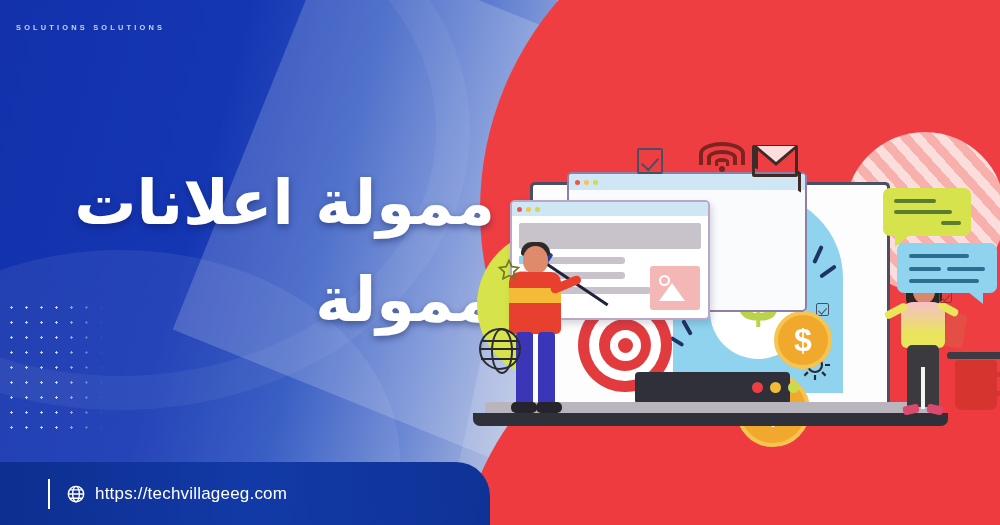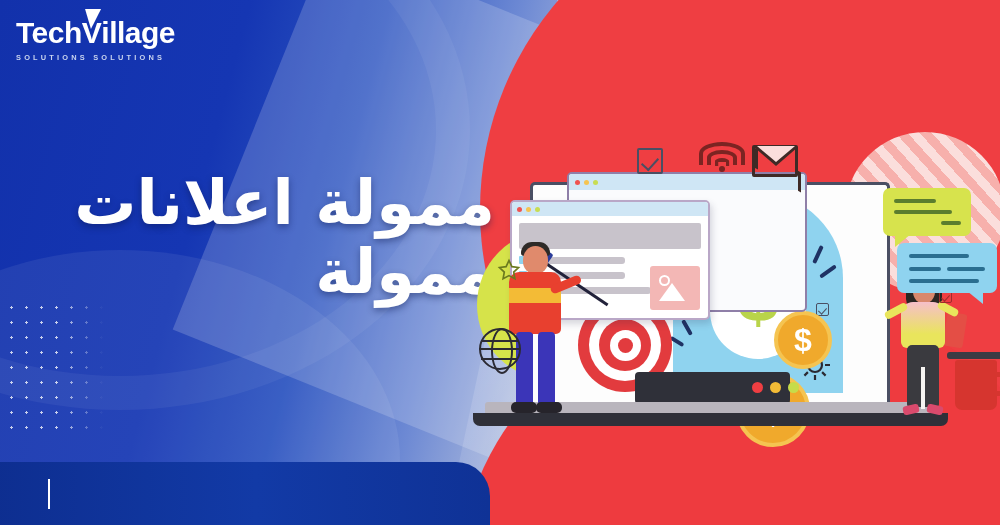--- a/index.html
+++ b/index.html
@@ -90,21 +90,21 @@
   
   .headline{
     position:absolute; right:505px; top:168px;
     text-align:right; direction:rtl;
     font-family:"DejaVu Sans", sans-serif;
     font-weight:700; color:#ffffff;
     font-size:62px; line-height:1.12;
     text-shadow:0 3px 7px rgba(10,24,80,.45);
     white-space:nowrap;
   }
-  .headline .l2{ display:block; }
+  .headline .l2{ display:block;margin-top:28px; }
 
   
   .footer{
     position:absolute; left:-30px; bottom:0; height:63px;
     width:520px;
     background:linear-gradient(90deg,#0d2d8e 0%, #123aa6 55%, #0f3296 100%);
     border-top-right-radius:34px;
     display:flex; align-items:center; padding-left:62px; gap:0;
   }
   .f-item{ display:flex; align-items:center; gap:9px; color:#fff; }
@@ -313,21 +313,20 @@
   <div class="bg-facet facet-b"></div>
   <div class="bg-facet facet-c"></div>
   <div class="bg-facet facet-d"></div>
   <div class="swoosh2"></div>
   <div class="swoosh"></div>
   <div class="dots"></div>
   <div class="red-circle"></div>
   <div class="red-circle-b"></div>
 
   <div class="logo">
-    <div class="logo-word"><span>Tech</span><span class="v-mark">V</span><span>illage</span></div>
     <div class="logo-sub">SOLUTIONS SOLUTIONS</div>
   </div>
 
   <div class="headline">
     <span>ممولة اعلانات</span>
     <span class="l2">ممولة</span>
   </div>
 
   <div class="illus">
 
@@ -477,15 +476,25 @@
     <div class="chat chat-b">
       <i class="cl cb1"></i>
       <i class="cl cb2"></i>
       <i class="cl cb3"></i>
       <i class="cl cb4"></i>
     </div>
   </div>
 
   <div class="footer">
     <span class="f-div"></span>
+    <div class="f-item">
+      <span class="ico">
+        <svg width="20" height="20" viewBox="0 0 24 24" fill="none" stroke="#ffffff" stroke-width="1.7">
+          <circle cx="12" cy="12" r="9.2"></circle>
+          <ellipse cx="12" cy="12" rx="4" ry="9.2"></ellipse>
+          <path d="M2.8 12h18.4M4.4 7h15.2M4.4 17h15.2"></path>
+        </svg>
+      </span>
+      <span class="txt">https://techvillageeg.com</span>
+    </div>
   </div>
 
 </div>
 
 </body></html>

